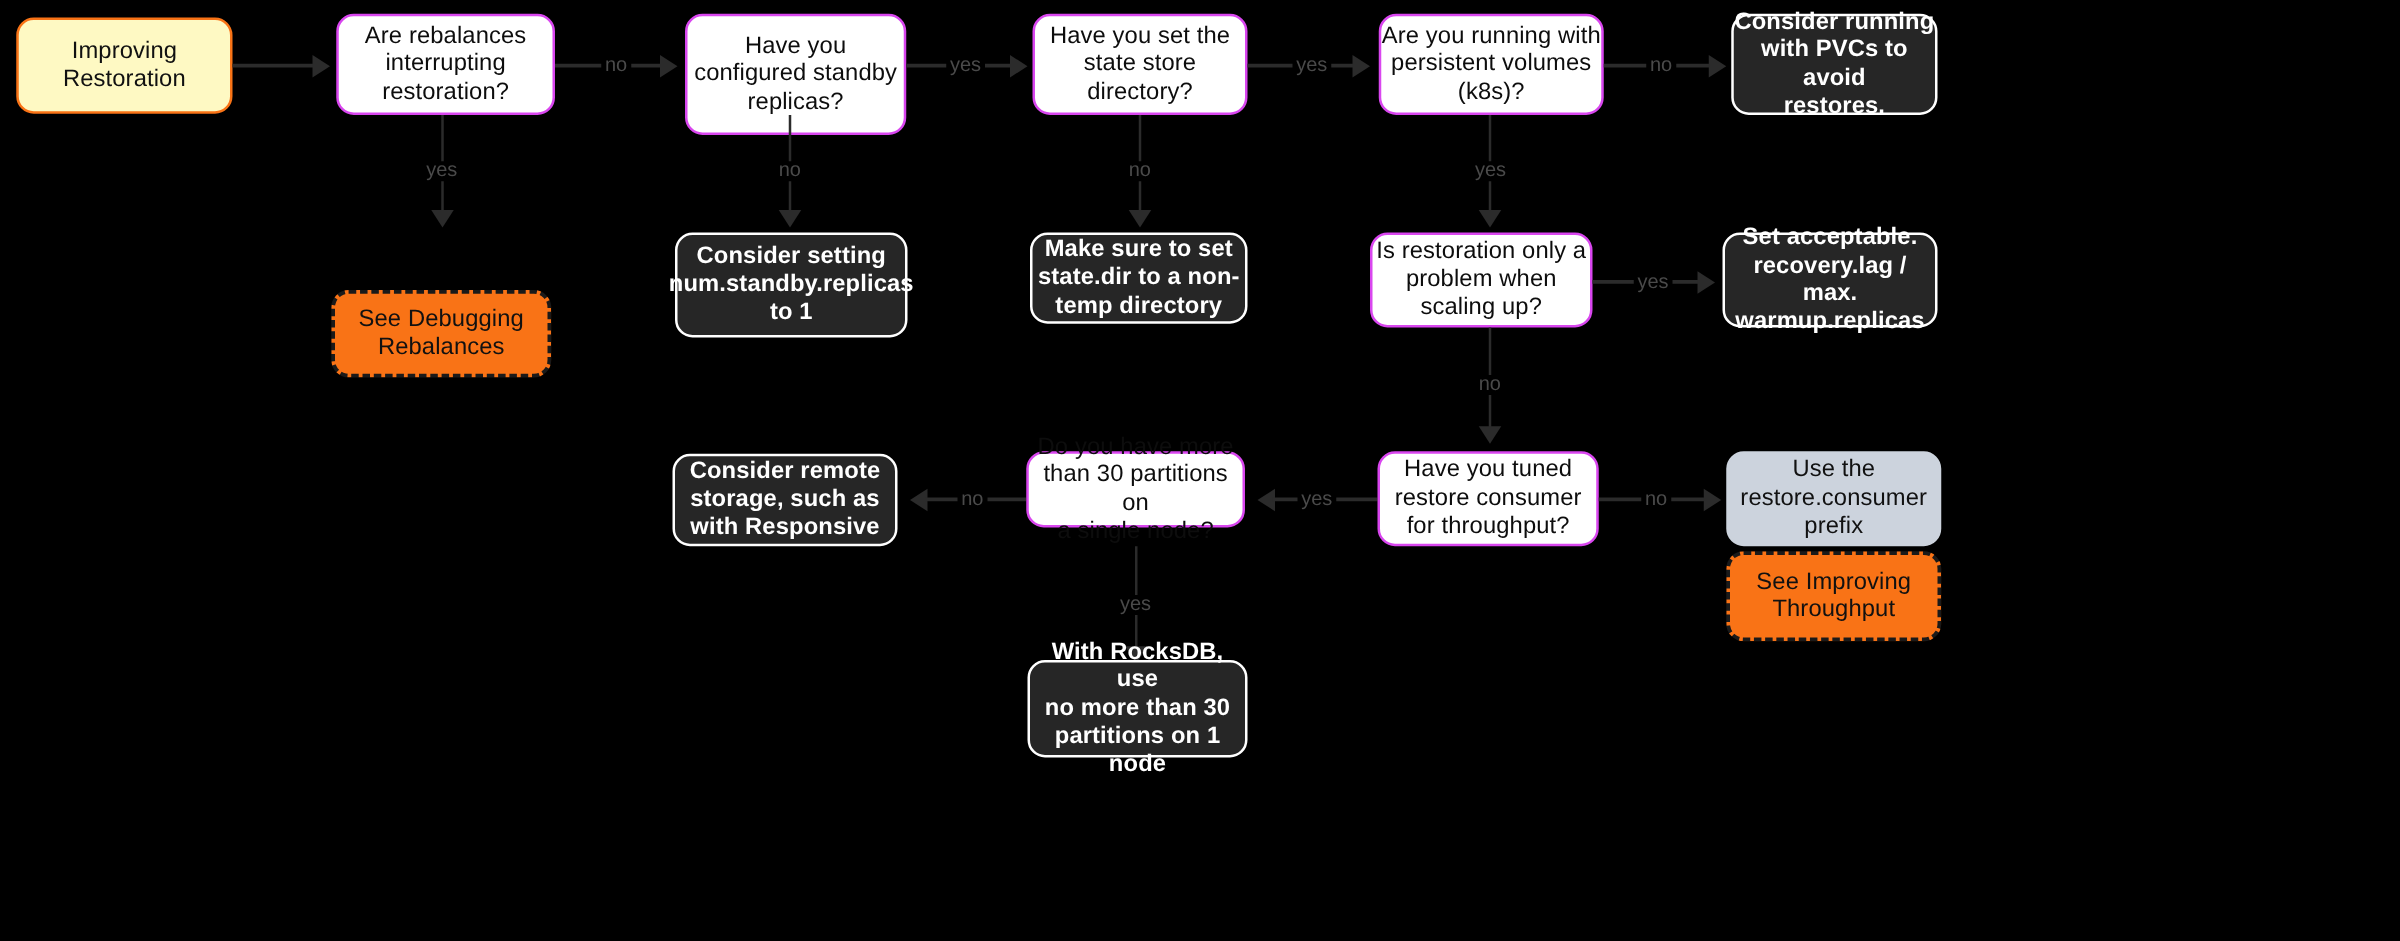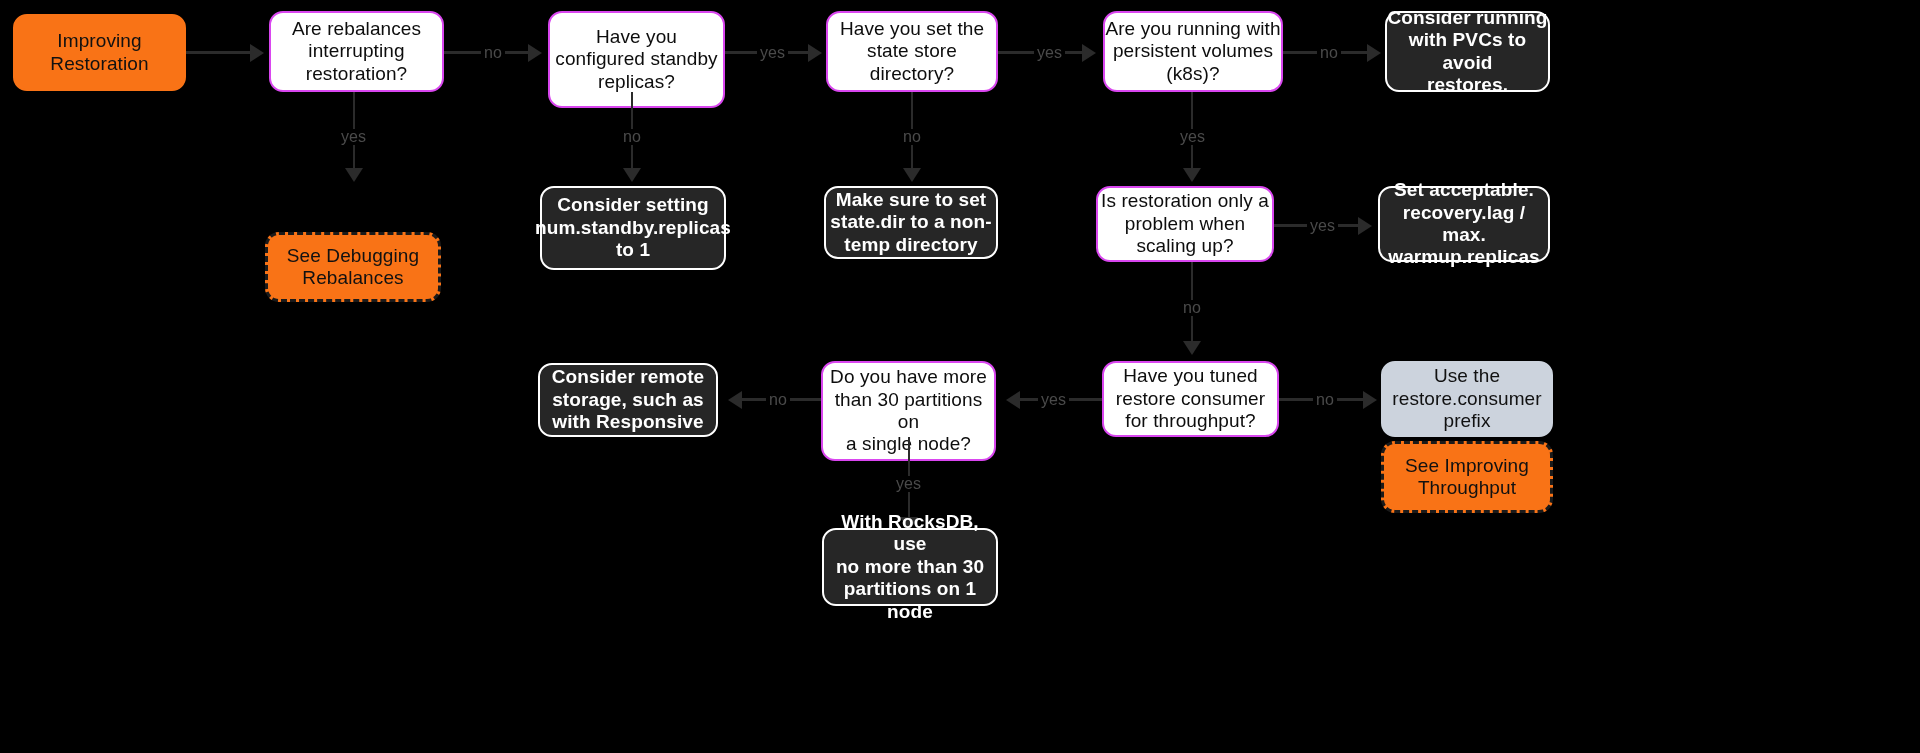--- a/index.html
+++ b/index.html
@@ -46,21 +46,21 @@
   
   .n-orange {
     background: #f97316;
     color: #111111;
     border: 3px dashed #1a1a1a;
     font-size: 19px;
     font-weight: 400;
   }
   
   .n-orange-solid {
-    background: #f97316;
+    background: #fef9c3;
     color: #111111;
     border: 2px solid #f97316;
     font-size: 19px;
     font-weight: 400;
   }
   
   .n-grey {
     background: #ccd3dd;
     color: #111111;
     border: 2px solid #ccd3dd;
@@ -201,21 +201,21 @@
   <div class="arrow-d" style="left:1183px; top:341px;"></div>
 
   <div class="node n-dark" style="left:538px; top:363px; width:180px; height:74px;">Consider remote
 storage, such as
 with Responsive</div>
 
   <div class="arrow-l" style="left:728px; top:391px;"></div>
   <div class="edge-h" style="left:740px; top:398px; width:81px;"></div>
   <div class="edge-label" style="left:766px; top:392px;">no</div>
 
-  <div class="node n-white" style="left:821px; top:361px; width:175px; height:100px;">Do you have more
+  <div class="node n-white" style="left:821px; top:361px; width:175px; height:61px;">Do you have more
 than 30 partitions on
 a single node?</div>
 
   <div class="arrow-l" style="left:1006px; top:391px;"></div>
   <div class="edge-h" style="left:1018px; top:398px; width:84px;"></div>
   <div class="edge-label" style="left:1038px; top:392px;">yes</div>
 
   <div class="node n-white" style="left:1102px; top:361px; width:177px; height:76px;">Have you tuned
 restore consumer
 for throughput?</div>

